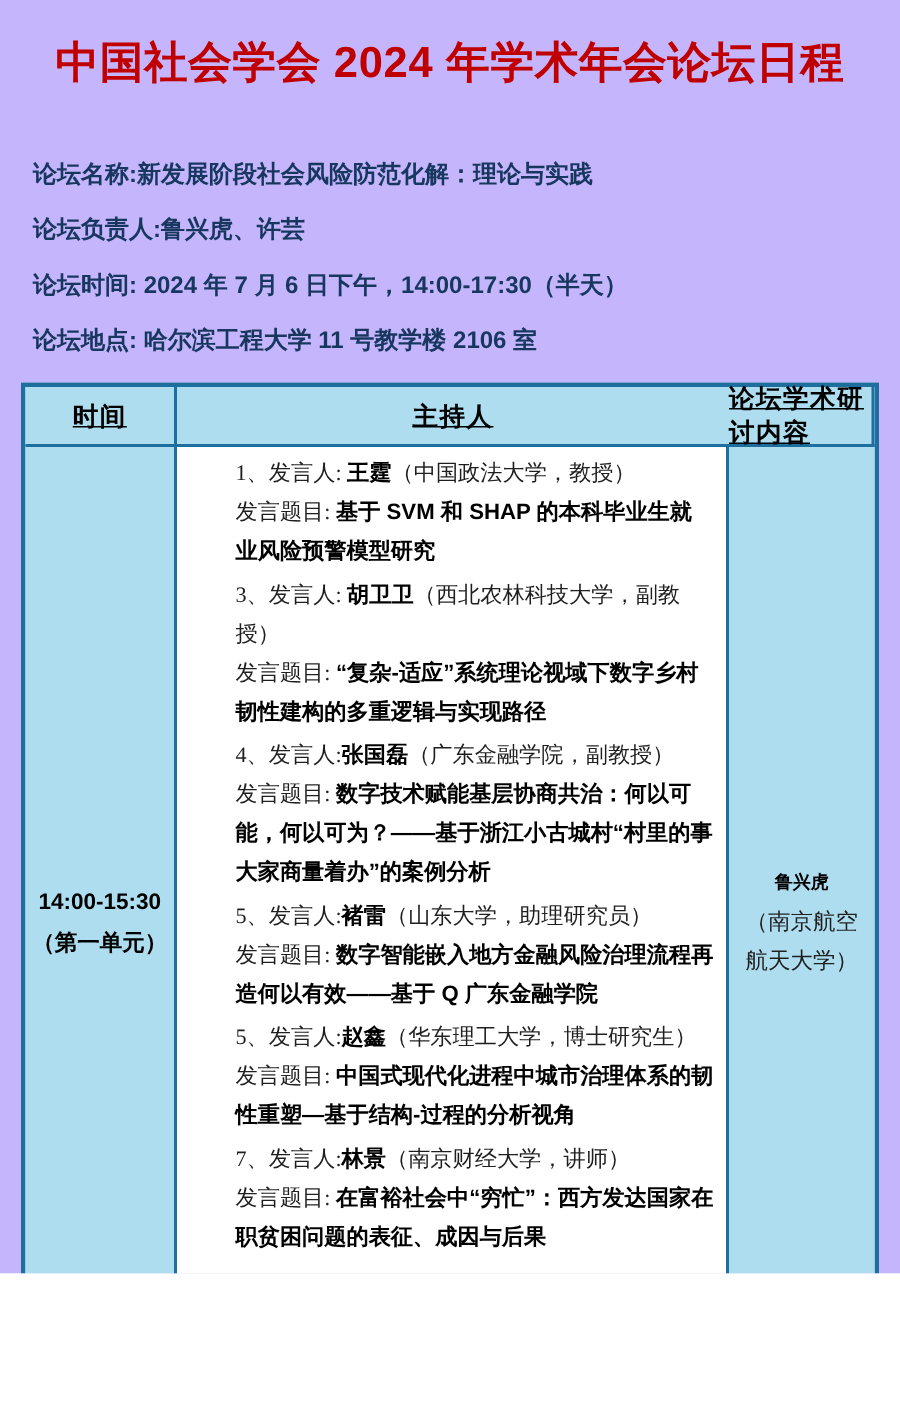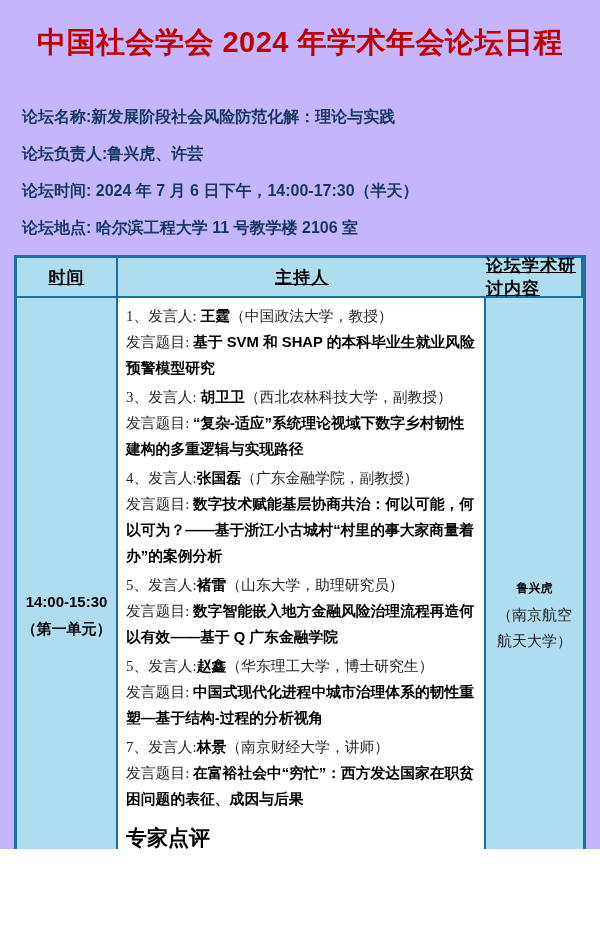--- a/index.html
+++ b/index.html
@@ -54,21 +54,21 @@
   .host-name{
     font-family:"Liberation Sans", sans-serif;font-weight:700;
     font-size:12px;line-height:27px;color:var(--ink);
   }
   .host-affil{
     font-size:15px;line-height:26px;color:var(--ink-soft);
   }
   .content-cell{
     background:#ffffff;padding:5px 8px 0 8px;overflow:hidden;
   }
-  .item{margin-bottom:3px;}
+  .item{margin-bottom:3px;margin-left:31px;}
   .iline{
     font-size:14.8px;line-height:26px;color:var(--ink-soft);
     white-space:pre-wrap;
   }
   .b{
     font-family:"Liberation Sans", sans-serif;font-weight:700;color:var(--ink);
   }
   .expert{
     margin-top:13px;
     font-family:Liberation Sans, sans-serif;font-weight:700;

